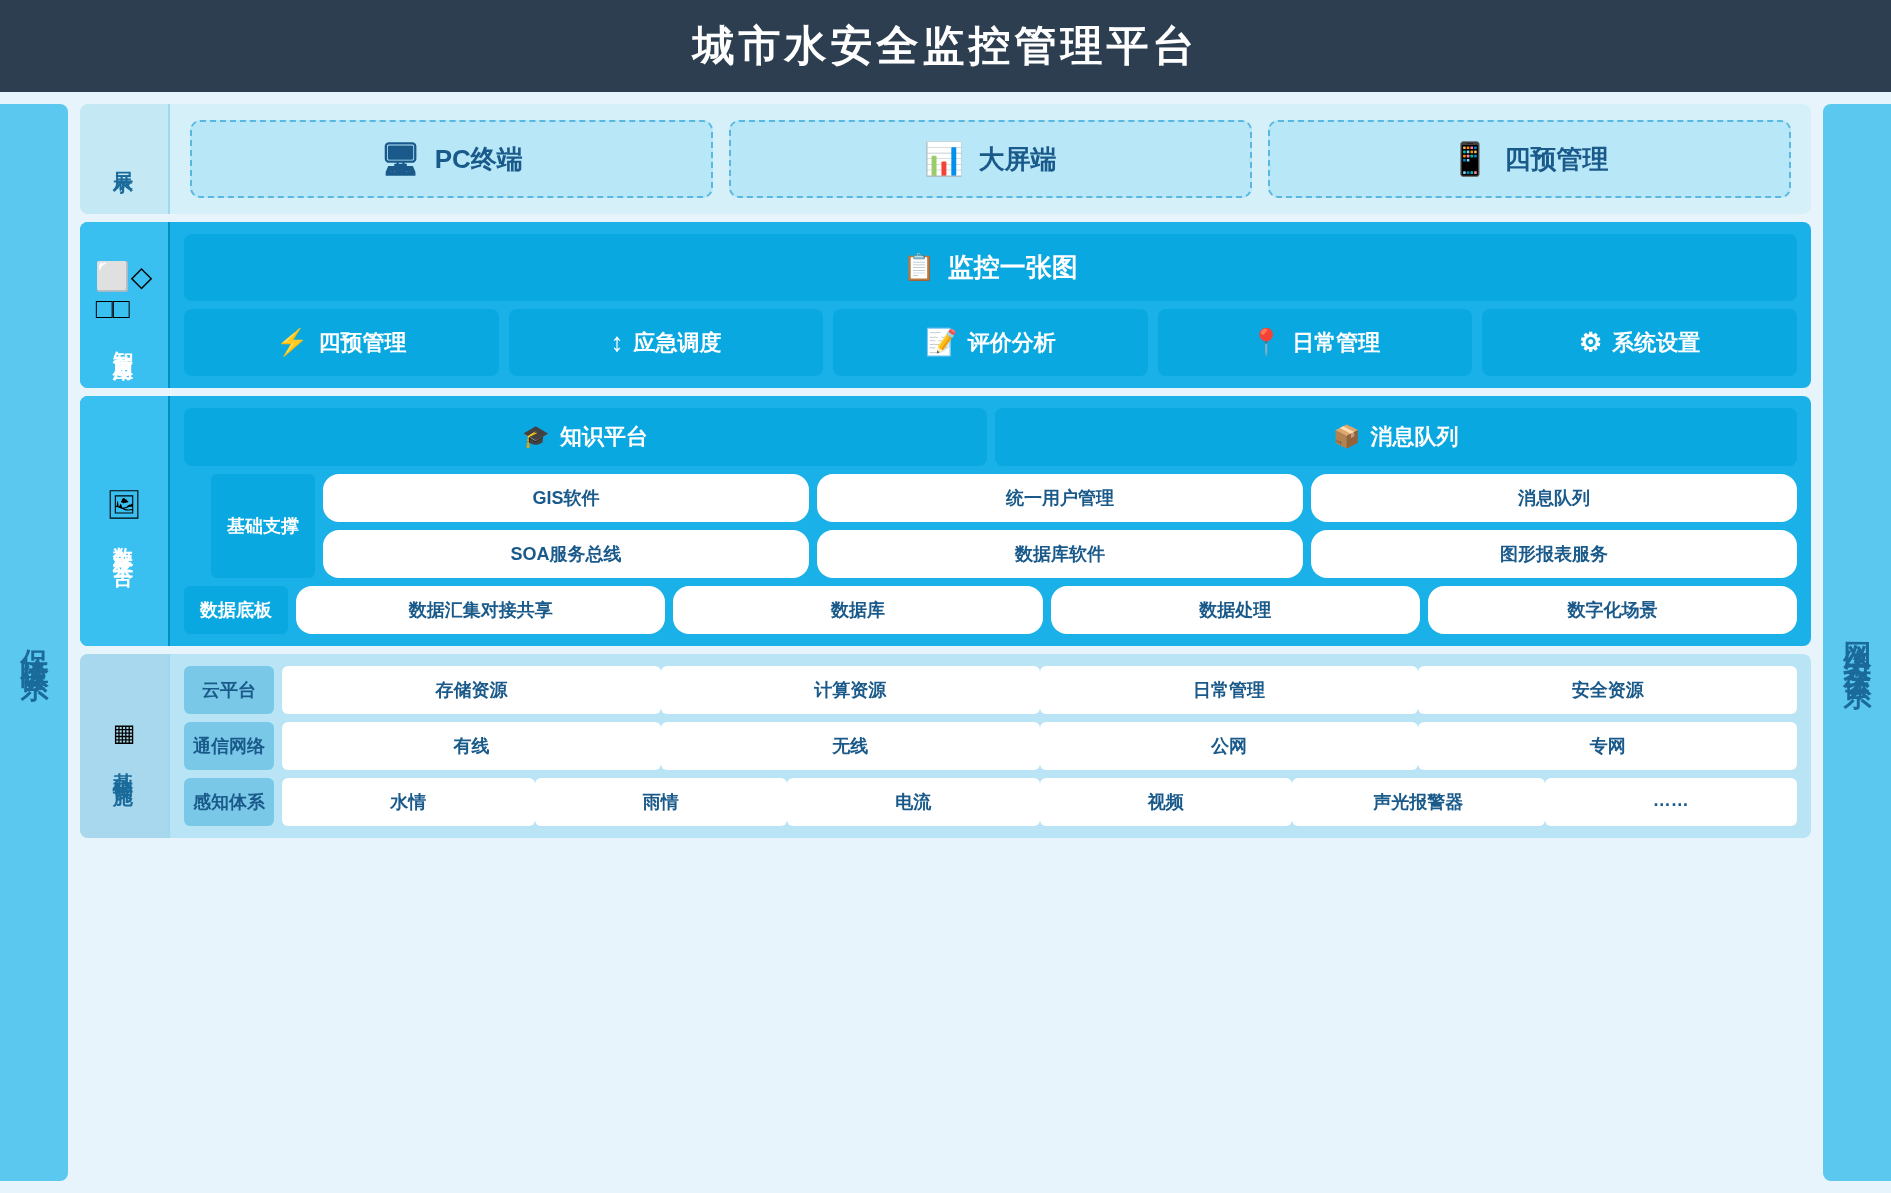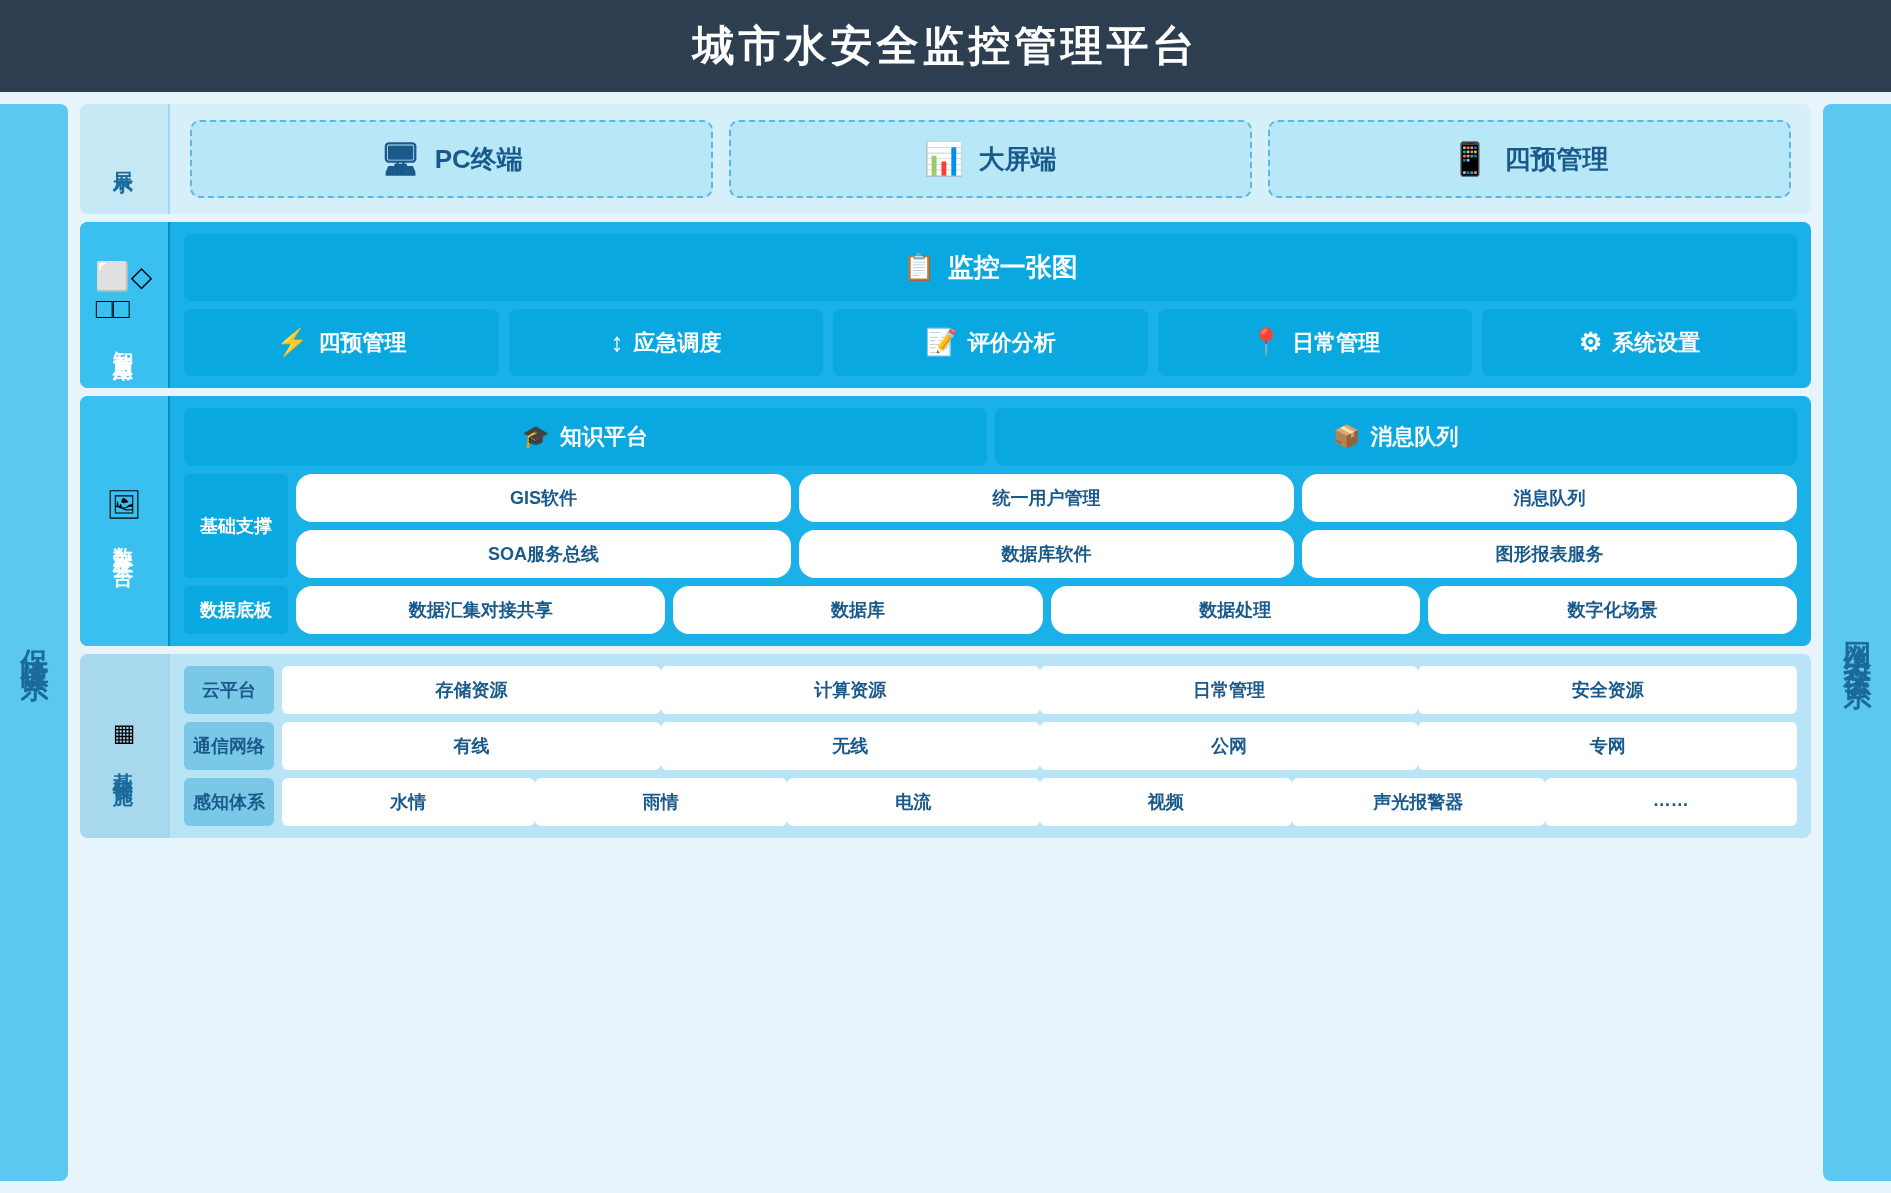--- a/index.html
+++ b/index.html
@@ -432,21 +432,21 @@
               <span>🎓</span>
               <span>知识平台</span>
             </div>
             <div class="platform-half">
               <span>📦</span>
               <span>消息队列</span>
             </div>
           </div>
 
           <div style="display: flex; align-items: stretch; gap: 8px;">
-              <div style="background: rgb(10, 168, 224); color: white; font-weight: bold; font-size: 18px; border-radius: 6px; display: flex; align-items: center; justify-content: center; min-width: 90px; padding: 12px 16px;">基础支撑</div>
+              <div style="background: rgb(10, 168, 224); color: white; font-weight: bold; font-size: 18px; border-radius: 6px; display: flex; align-items: center; justify-content: center; min-width: 90px; padding: 12px 16px; margin-left: 27px;">基础支撑</div>
               <div style="flex: 1 1 0%; display: flex; flex-direction: column; gap: 8px;">
                 <div class="infra-items">
               <div class="infra-item">GIS软件</div>
               <div class="infra-item">统一用户管理</div>
               <div class="infra-item">消息队列</div>
             </div>
                 <div class="infra-items">
               <div class="infra-item">SOA服务总线</div>
               <div class="infra-item">数据库软件</div>
               <div class="infra-item">图形报表服务</div>

